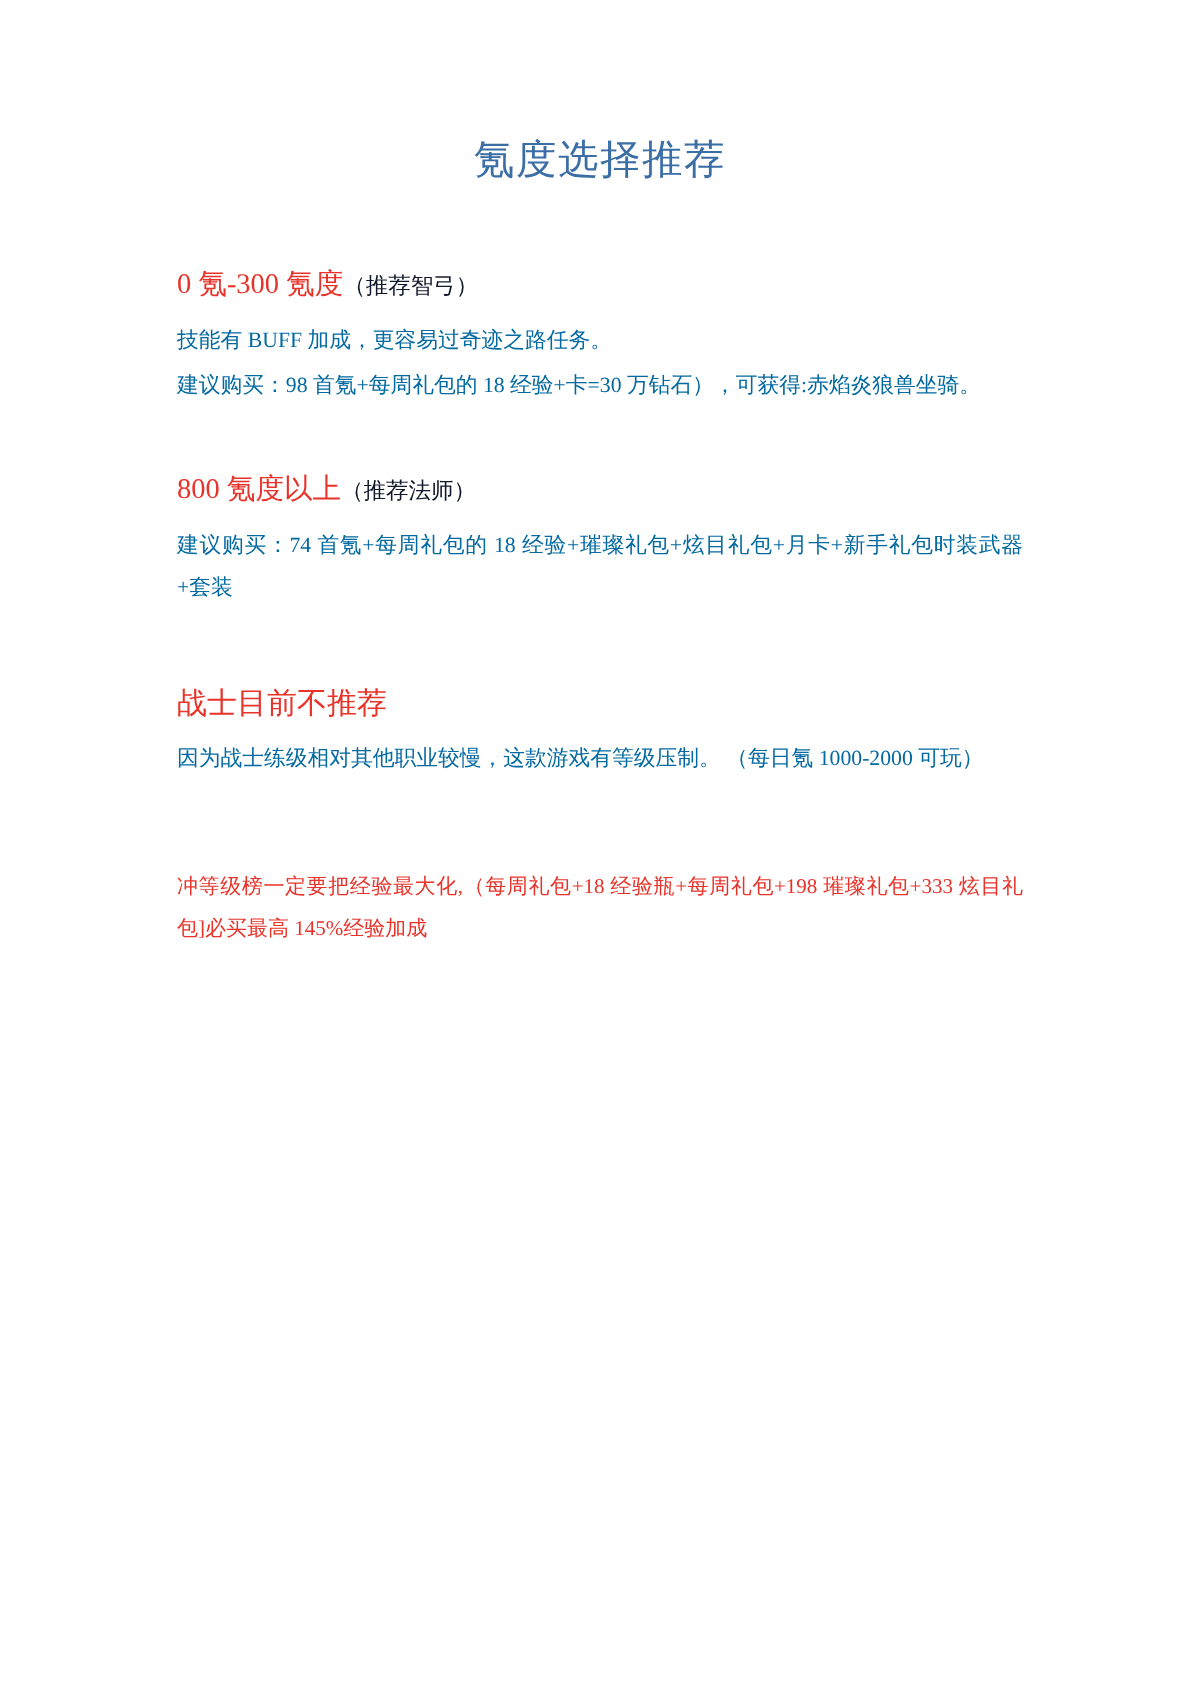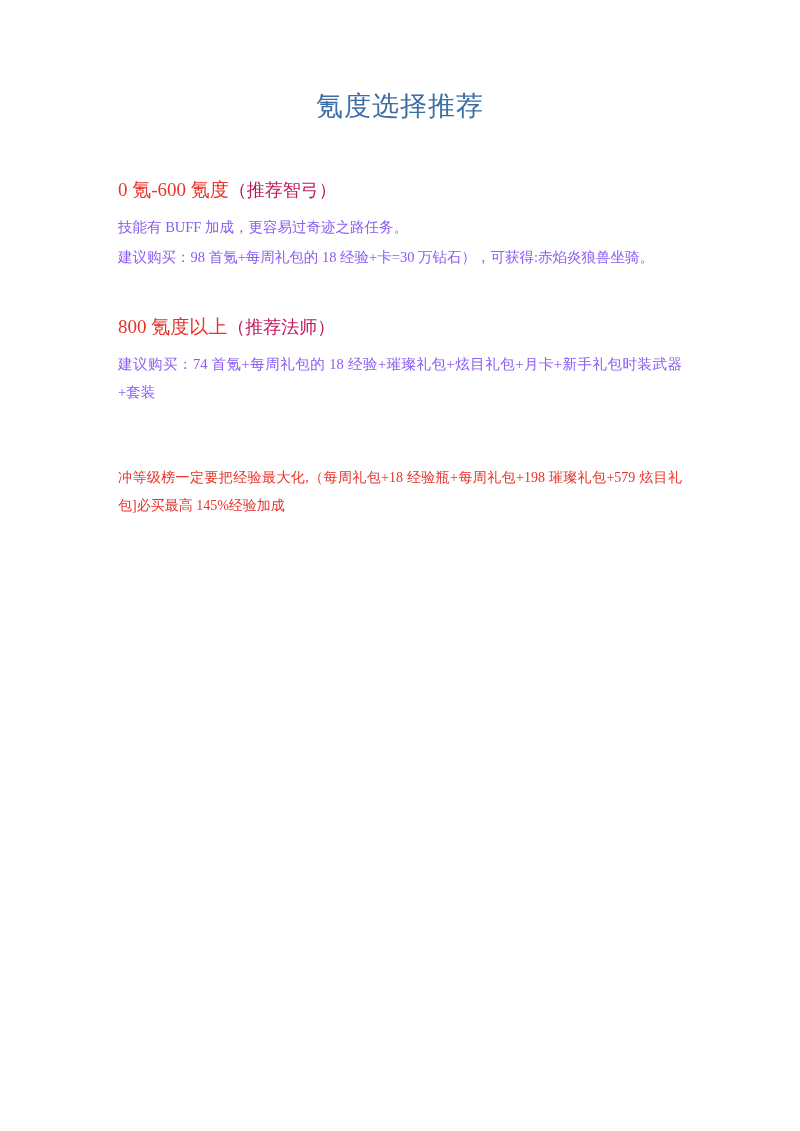--- a/index.html
+++ b/index.html
@@ -41,32 +41,32 @@
   .section-5 { margin-top: 50px; }
 
   .heading {
     font-size: 19px;
     font-weight: 400;
     color: #e8332a;
     margin: 0 0 8px 0;
     line-height: 1.5;
   }
   .heading .suffix {
-    color: #be185d;
-    font-size: 18px;
+    color: #0f172a;
+    font-size: 15px;
   }
   .heading.plain-red {
     color: #e8332a;
     font-size: 20px;
   }
   .para {
     font-size: 14.5px;
     line-height: 1.95;
     margin: 0;
-    color: #8b5cf6;
+    color: #0369a1;
     text-align: justify;
   }
   .para + .para {
     margin-top: 2px;
   }
   .note {
     margin-top: 58px;
   }
   .note .note-label {
     font-size: 14px;
@@ -84,33 +84,37 @@
 </style>
 </head>
 <body>
 
 <div class="page">
 
   <h1 class="doc-title">氪度选择推荐</h1>
 
   <div class="section section-1">
     <div class="heading">
-      <span>0 氪-600 氪度</span><span class="suffix">（推荐智弓）</span>
+      <span>0 氪-300 氪度</span><span class="suffix">（推荐智弓）</span>
     </div>
     <p class="para">技能有 BUFF 加成，更容易过奇迹之路任务。</p>
     <p class="para">建议购买：98 首氪+每周礼包的 18 经验+卡=30 万钻石），可获得:赤焰炎狼兽坐骑。</p>
   </div>
 
   <div class="section section-2">
     <div class="heading">
       <span>800 氪度以上</span><span class="suffix">（推荐法师）</span>
     </div>
     <p class="para">建议购买：74 首氪+每周礼包的 18 经验+璀璨礼包+炫目礼包+月卡+新手礼包时装武器+套装</p>
   </div>
 
 
+  <div class="section section-4">
+    <div class="heading plain-red">战士目前不推荐</div>
+    <p class="para">因为战士练级相对其他职业较慢，这款游戏有等级压制。  （每日氪 1000-2000 可玩）</p>
+  </div>
 
 
   <div class="note">
-    <p class="note-body">冲等级榜一定要把经验最大化,（每周礼包+18 经验瓶+每周礼包+198 璀璨礼包+579 炫目礼包]必买最高 145%经验加成</p>
+    <p class="note-body">冲等级榜一定要把经验最大化,（每周礼包+18 经验瓶+每周礼包+198 璀璨礼包+333 炫目礼包]必买最高 145%经验加成</p>
   </div>
 
 </div>
 
 </body></html>

